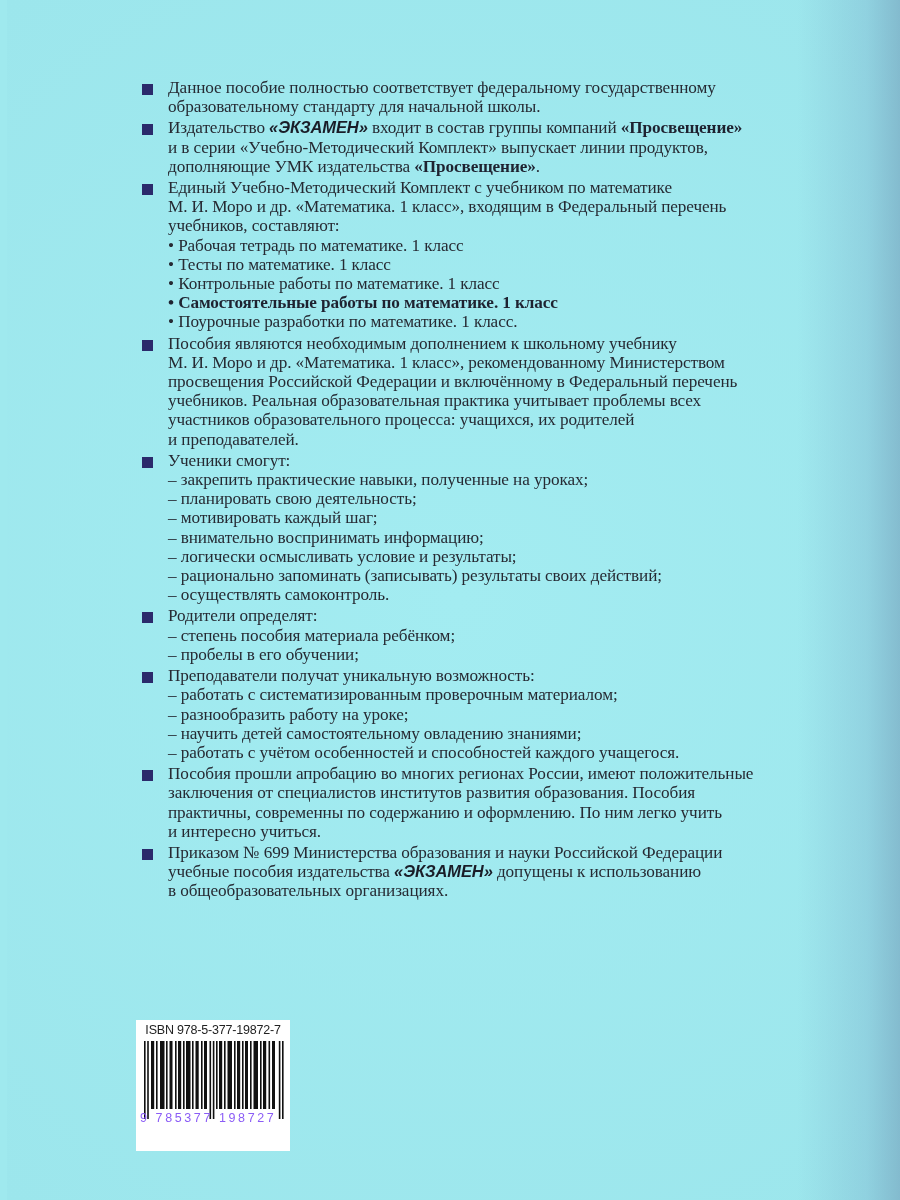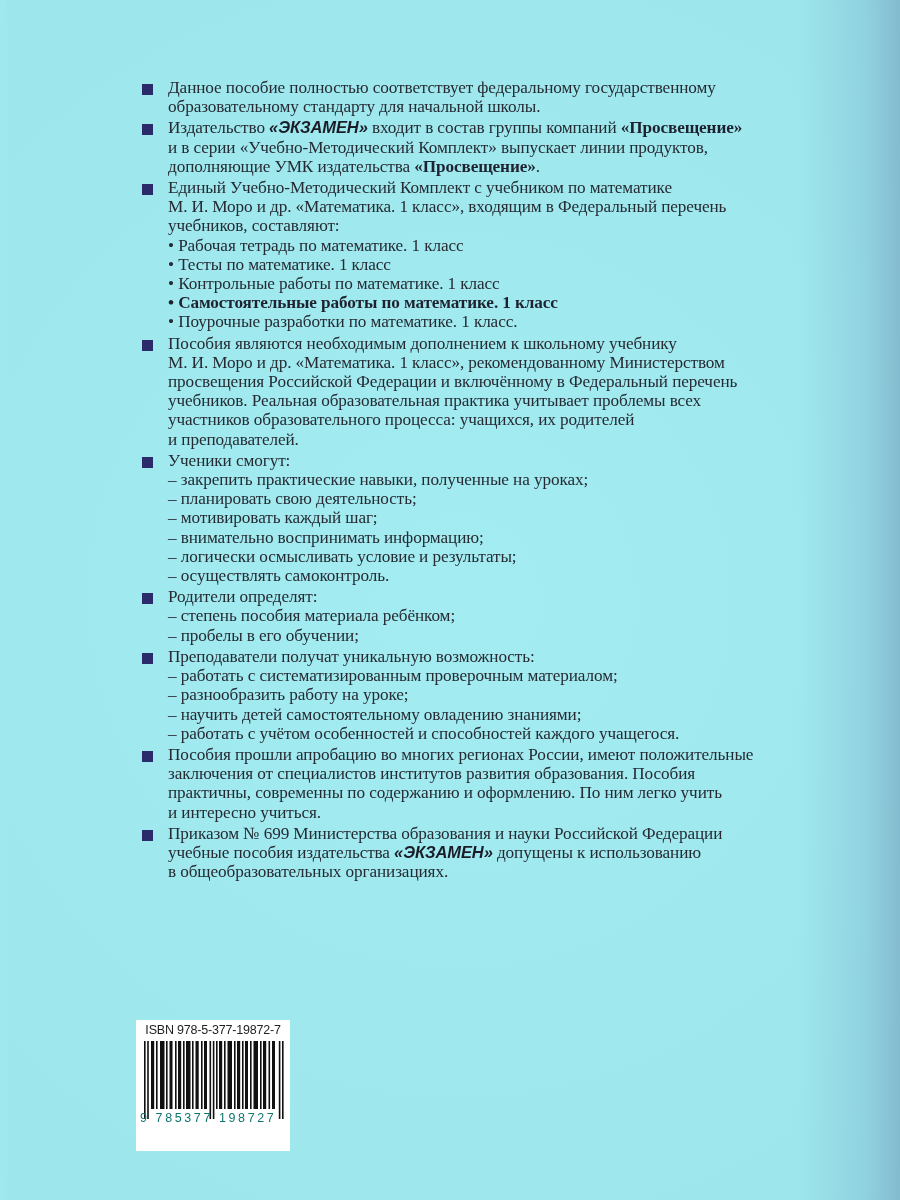--- a/index.html
+++ b/index.html
@@ -40,21 +40,21 @@
     .isbn-text {
       position: absolute; left: 0; top: 3px; width: 154px; text-align: center;
       font-family: "Liberation Sans", "DejaVu Sans", sans-serif; font-size: 12.5px; color: #222;
       letter-spacing: -0.2px;
     }
     .bars {
       position: absolute; left: 8px; top: 21px; width: 140px; height: 78px;
     }
     .ean-digits {
       position: absolute; left: 4px; top: 91px; width: 148px;
-      font-family: "Liberation Sans", "DejaVu Sans", sans-serif; font-size: 12.5px; color: #0f766e;
+      font-family: "Liberation Sans", "DejaVu Sans", sans-serif; font-size: 12.5px; color: #8b5cf6;
       letter-spacing: 2.6px; white-space: nowrap;
     }
   </style>
 </head>
 <body>
 
 <div class="page">
   <div class="content">
 
     <div class="block">
@@ -93,20 +93,21 @@
     </div>
 
     <div class="block">
       <span class="bullet"></span>
       <div class="line">Ученики смогут:</div>
       <div class="line">– закрепить практические навыки, полученные на уроках;</div>
       <div class="line">– планировать свою деятельность;</div>
       <div class="line">– мотивировать каждый шаг;</div>
       <div class="line">– внимательно воспринимать информацию;</div>
       <div class="line">– логически осмысливать условие и результаты;</div>
+      <div class="line">– рационально запоминать (записывать) результаты своих действий;</div>
       <div class="line">– осуществлять самоконтроль.</div>
     </div>
 
     <div class="block">
       <span class="bullet"></span>
       <div class="line">Родители определят:</div>
       <div class="line">– степень пособия материала ребёнком;</div>
       <div class="line">– пробелы в его обучении;</div>
     </div>
 

